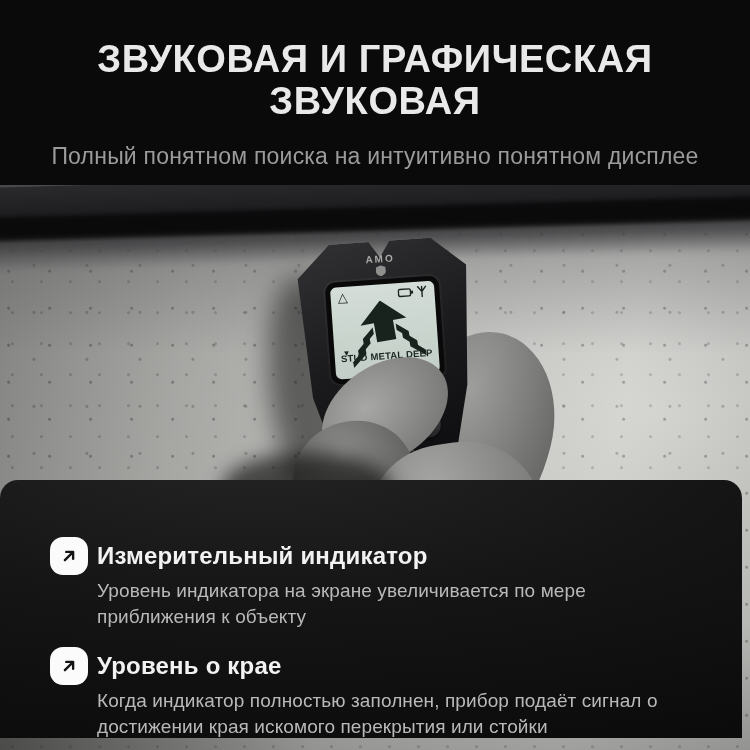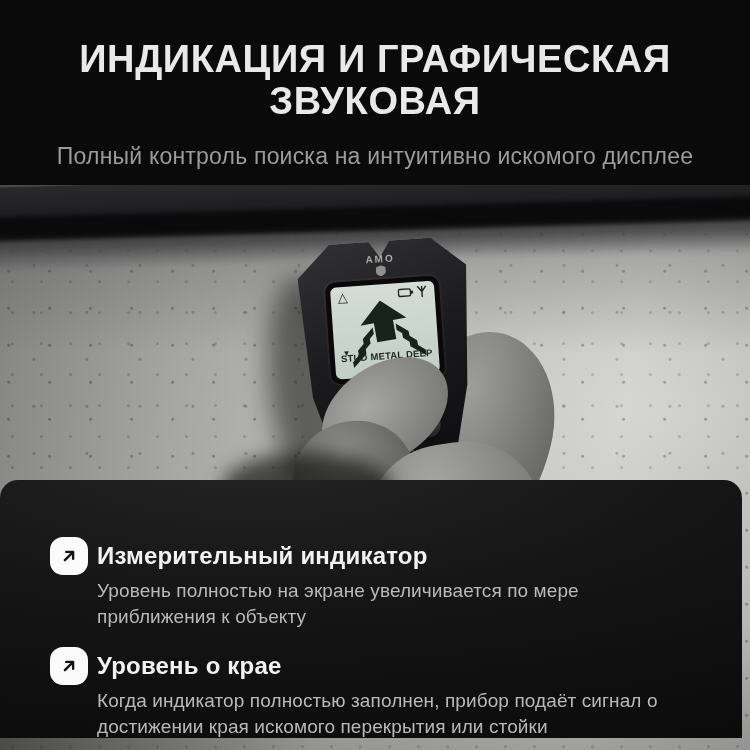--- a/index.html
+++ b/index.html
@@ -108,24 +108,24 @@
   .feature-desc{margin-top:3px;font-size:19px;color:#b9b9b9;line-height:26px;
     max-width:575px;letter-spacing:.1px;}
 </style>
 </head>
 <body>
 
 <div class="canvas">
 
   <div class="header">
     <div class="title">
-      <div>ИНДИКАЦИЯ И ГРАФИЧЕСКАЯ</div>
+      <div>ЗВУКОВАЯ И ГРАФИЧЕСКАЯ</div>
       <div>ЗВУКОВАЯ</div>
     </div>
-    <div class="subtitle">Полный контроль поиска на интуитивно искомого дисплее</div>
+    <div class="subtitle">Полный понятном поиска на интуитивно понятном дисплее</div>
   </div>
 
   <div class="photo">
     <div class="wall-shade"></div>
     <div class="top-band">
       <div class="band-upper"></div>
       <div class="band-ledge"></div>
       <div class="band-fade"></div>
     </div>
 
@@ -193,21 +193,21 @@
     <div class="features">
 
       <div class="feature">
         <div class="feature-icon">
           <svg width="22" height="22" viewBox="0 0 24 24">
             <path d="M7.5 16.5 L16 8 M9 7.5 H16.5 V15" fill="none" stroke="#141414" stroke-width="2.6" stroke-linecap="round" stroke-linejoin="round"></path>
           </svg>
         </div>
         <div class="feature-text">
           <div class="feature-title">Измерительный индикатор</div>
-          <div class="feature-desc">Уровень полностью на экране увеличивается по мере приближения к объекту</div>
+          <div class="feature-desc">Уровень индикатора на экране увеличивается по мере приближения к объекту</div>
         </div>
       </div>
 
       <div class="feature">
         <div class="feature-icon">
           <svg width="22" height="22" viewBox="0 0 24 24">
             <path d="M7.5 16.5 L16 8 M9 7.5 H16.5 V15" fill="none" stroke="#141414" stroke-width="2.6" stroke-linecap="round" stroke-linejoin="round"></path>
           </svg>
         </div>
         <div class="feature-text">

